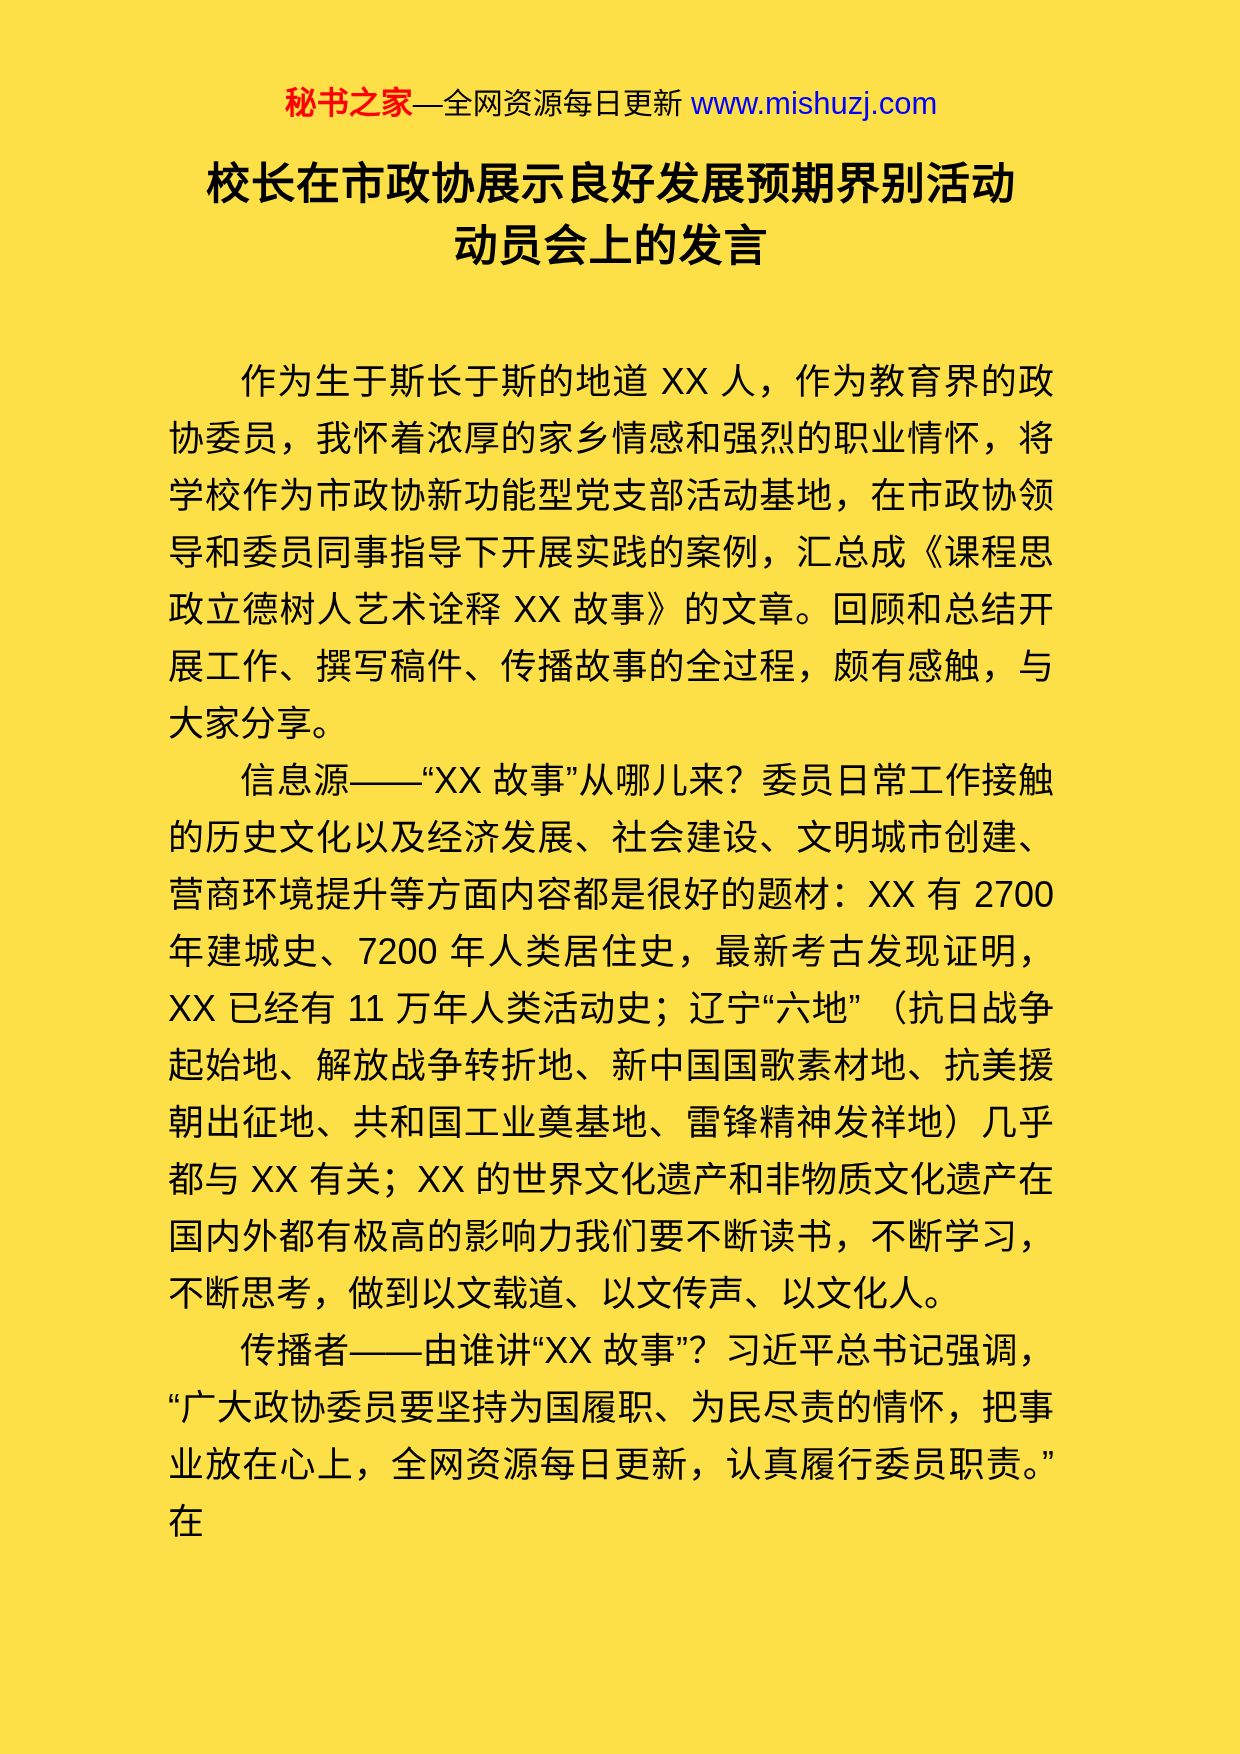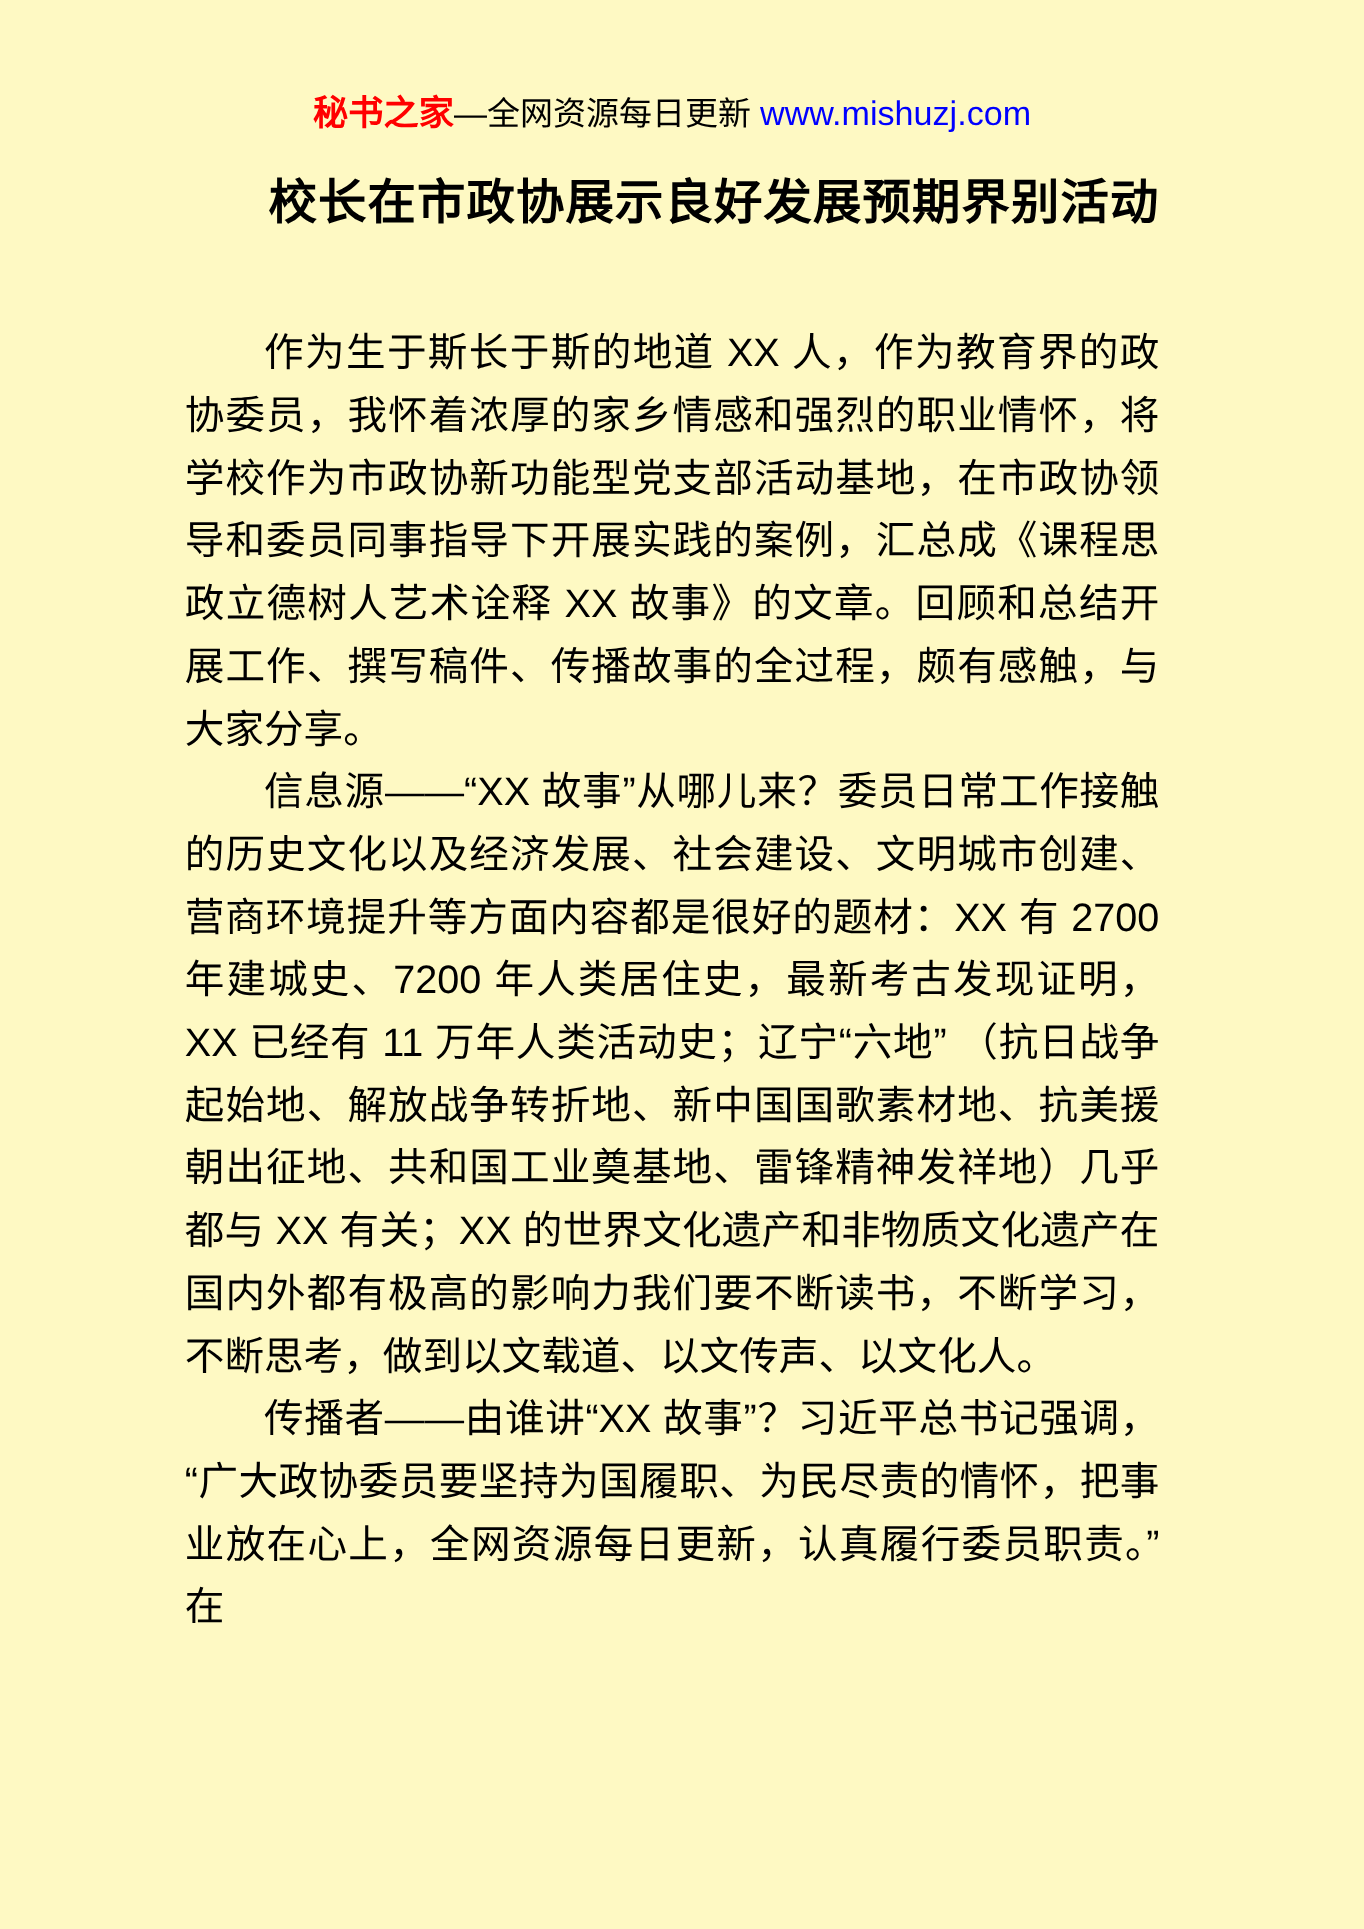--- a/index.html
+++ b/index.html
@@ -4,21 +4,21 @@
 <style>
   html, body {
     margin: 0;
     padding: 0;
     background: #ffffff;
   }
   .page {
     position: relative;
     width: 1240px;
     height: 1754px;
-    background: #fef9c3;
+    background: #fde047;
     overflow: hidden;
     font-family: "Liberation Sans", "DejaVu Sans", sans-serif;
     color: #000000;
   }
   .content {
     position: absolute;
     left: 168px;
     top: 0;
     width: 886px;
   }
@@ -38,21 +38,21 @@
     color: #000000;
     font-weight: 500;
   }
   .doc-header .url {
     color: #0000ff;
     text-decoration: none;
     font-size: 31px;
   }
   .doc-title {
     margin-top: 28px;
-    text-align: right;
+    text-align: center;
     font-weight: bold;
     font-size: 44px;
     line-height: 62px;
     letter-spacing: 1px;
   }
   .doc-body {
     margin-top: 76px;
   }
   .doc-body p {
     margin: 0;
@@ -69,20 +69,21 @@
 
 <div class="page">
   <div class="content">
 
     <div class="doc-header">
       <span class="brand">秘书之家</span><span class="tagline">—全网资源每日更新 </span><a class="url" href="#">www.mishuzj.com</a>
     </div>
 
     <div class="doc-title">
       <div>校长在市政协展示良好发展预期界别活动</div>
+      <div>动员会上的发言</div>
     </div>
 
     <div class="doc-body">
       <p>作为生于斯长于斯的地道 XX 人，作为教育界的政协委员，我怀着浓厚的家乡情感和强烈的职业情怀，将学校作为市政协新功能型党支部活动基地，在市政协领导和委员同事指导下开展实践的案例，汇总成《课程思政立德树人艺术诠释 XX 故事》的文章。回顾和总结开展工作、撰写稿件、传播故事的全过程，颇有感触，与大家分享。</p>
       <p>信息源——“XX 故事”从哪儿来？委员日常工作接触的历史文化以及经济发展、社会建设、文明城市创建、营商环境提升等方面内容都是很好的题材：XX 有 2700 年建城史、7200 年人类居住史，最新考古发现证明，XX 已经有 11 万年人类活动史；辽宁“六地” （抗日战争起始地、解放战争转折地、新中国国歌素材地、抗美援朝出征地、共和国工业奠基地、雷锋精神发祥地）几乎都与 XX 有关；XX 的世界文化遗产和非物质文化遗产在国内外都有极高的影响力我们要不断读书，不断学习，不断思考，做到以文载道、以文传声、以文化人。</p>
       <p>传播者——由谁讲“XX 故事”？习近平总书记强调，“广大政协委员要坚持为国履职、为民尽责的情怀，把事业放在心上，全网资源每日更新，认真履行委员职责。”在</p>
     </div>
 
   </div>
 </div>

